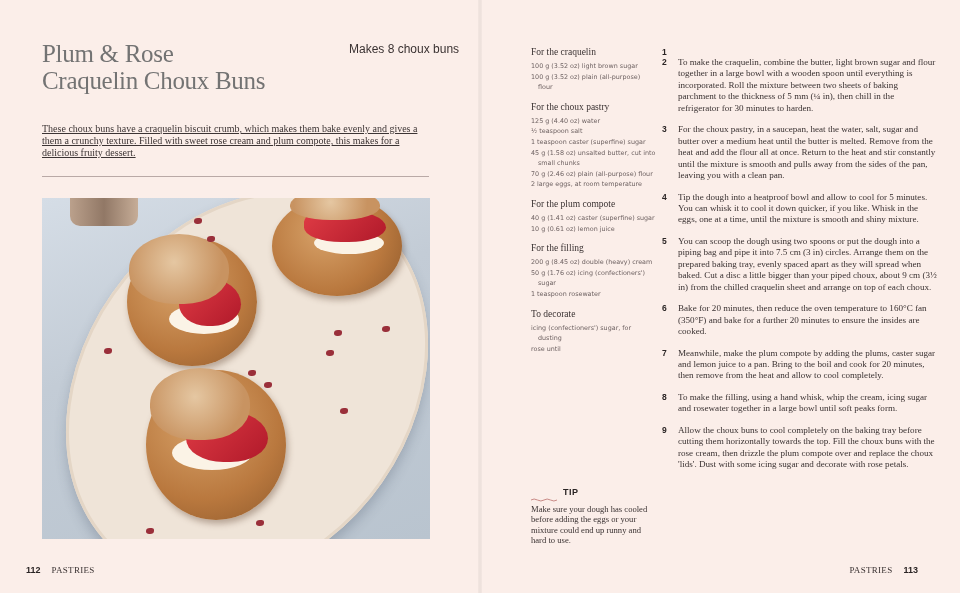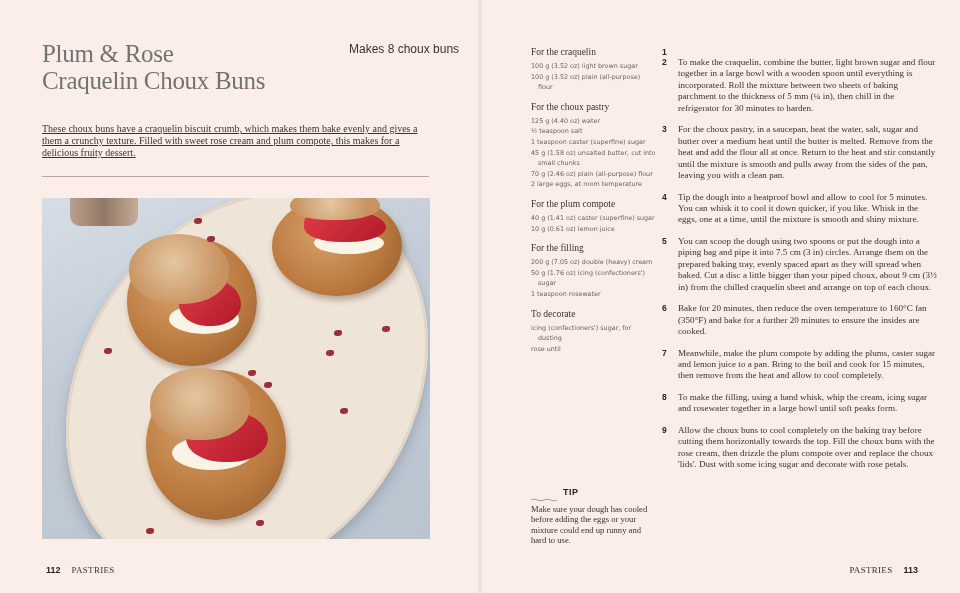--- a/index.html
+++ b/index.html
@@ -36,21 +36,21 @@
   .tip .wave { display:block; margin:1px 0 2px 0; }
   .tip p { font-family:"Liberation Serif", serif; font-size:8.6px; line-height:10.4px; color:#3a3232; }
 
   .steps { position:absolute; left:662px; top:47px; width:275px; }
   .step { position:relative; padding-left:16px; margin-bottom:10px; font-family:"Liberation Serif", serif; font-size:9.1px; line-height:11.45px; color:#3a3232; }
   .step .num { position:absolute; left:0; top:0; font-family:"Liberation Sans", sans-serif; font-weight:bold; font-size:8.5px; color:#2a2424; }
 
   .folio { position:absolute; top:565px; font-size:9px; display:flex; gap:11px; align-items:baseline; }
   .folio .pn { font-family:"Liberation Sans", sans-serif; font-weight:bold; font-size:9px; color:#2a2424; }
   .folio .sec { font-family:"Liberation Serif", serif; font-size:9px; color:#3a3232; letter-spacing:0.3px; }
-  .folio.l { left:46px; }
+  .folio.l { left:26px; }
   .folio.r { right:42px; }
 </style>
 </head>
 <body>
 
 <div class="page left">
   <h1 class="title">
     <span>Plum &amp; Rose</span>
     <span>Craquelin Choux Buns</span>
   </h1>
@@ -124,21 +124,21 @@
   <div class="grp">
     <h3>For the plum compote</h3>
     <ul>
       <li>40 g (1.41 oz) caster (superfine) sugar</li>
       <li>10 g (0.61 oz) lemon juice</li>
     </ul>
   </div>
   <div class="grp">
     <h3>For the filling</h3>
     <ul>
-      <li>200 g (7.05 oz) double (heavy) cream</li>
+      <li>200 g (8.45 oz) double (heavy) cream</li>
       <li>50 g (1.76 oz) icing (confectioners') sugar</li>
       <li>1 teaspoon rosewater</li>
     </ul>
   </div>
   <div class="grp">
     <h3>To decorate</h3>
     <ul>
       <li>icing (confectioners') sugar, for dusting</li>
       <li>rose until</li>
     </ul>
@@ -172,21 +172,21 @@
   <div class="step">
     <span class="num">5</span>
     <span>You can scoop the dough using two spoons or put the dough into a piping bag and pipe it into 7.5 cm (3 in) circles. Arrange them on the prepared baking tray, evenly spaced apart as they will spread when baked. Cut a disc a little bigger than your piped choux, about 9 cm (3½ in) from the chilled craquelin sheet and arrange on top of each choux.</span>
   </div>
   <div class="step">
     <span class="num">6</span>
     <span>Bake for 20 minutes, then reduce the oven temperature to 160°C fan (350°F) and bake for a further 20 minutes to ensure the insides are cooked.</span>
   </div>
   <div class="step">
     <span class="num">7</span>
-    <span>Meanwhile, make the plum compote by adding the plums, caster sugar and lemon juice to a pan. Bring to the boil and cook for 15 minutes, then remove from the heat and allow to cool completely.</span>
+    <span>Meanwhile, make the plum compote by adding the plums, caster sugar and lemon juice to a pan. Bring to the boil and cook for 20 minutes, then remove from the heat and allow to cool completely.</span>
   </div>
   <div class="step">
     <span class="num">8</span>
     <span>To make the filling, using a hand whisk, whip the cream, icing sugar and rosewater together in a large bowl until soft peaks form.</span>
   </div>
   <div class="step">
     <span class="num">9</span>
     <span>Allow the choux buns to cool completely on the baking tray before cutting them horizontally towards the top. Fill the choux buns with the rose cream, then drizzle the plum compote over and replace the choux 'lids'. Dust with some icing sugar and decorate with rose petals.</span>
   </div>
 </div>

